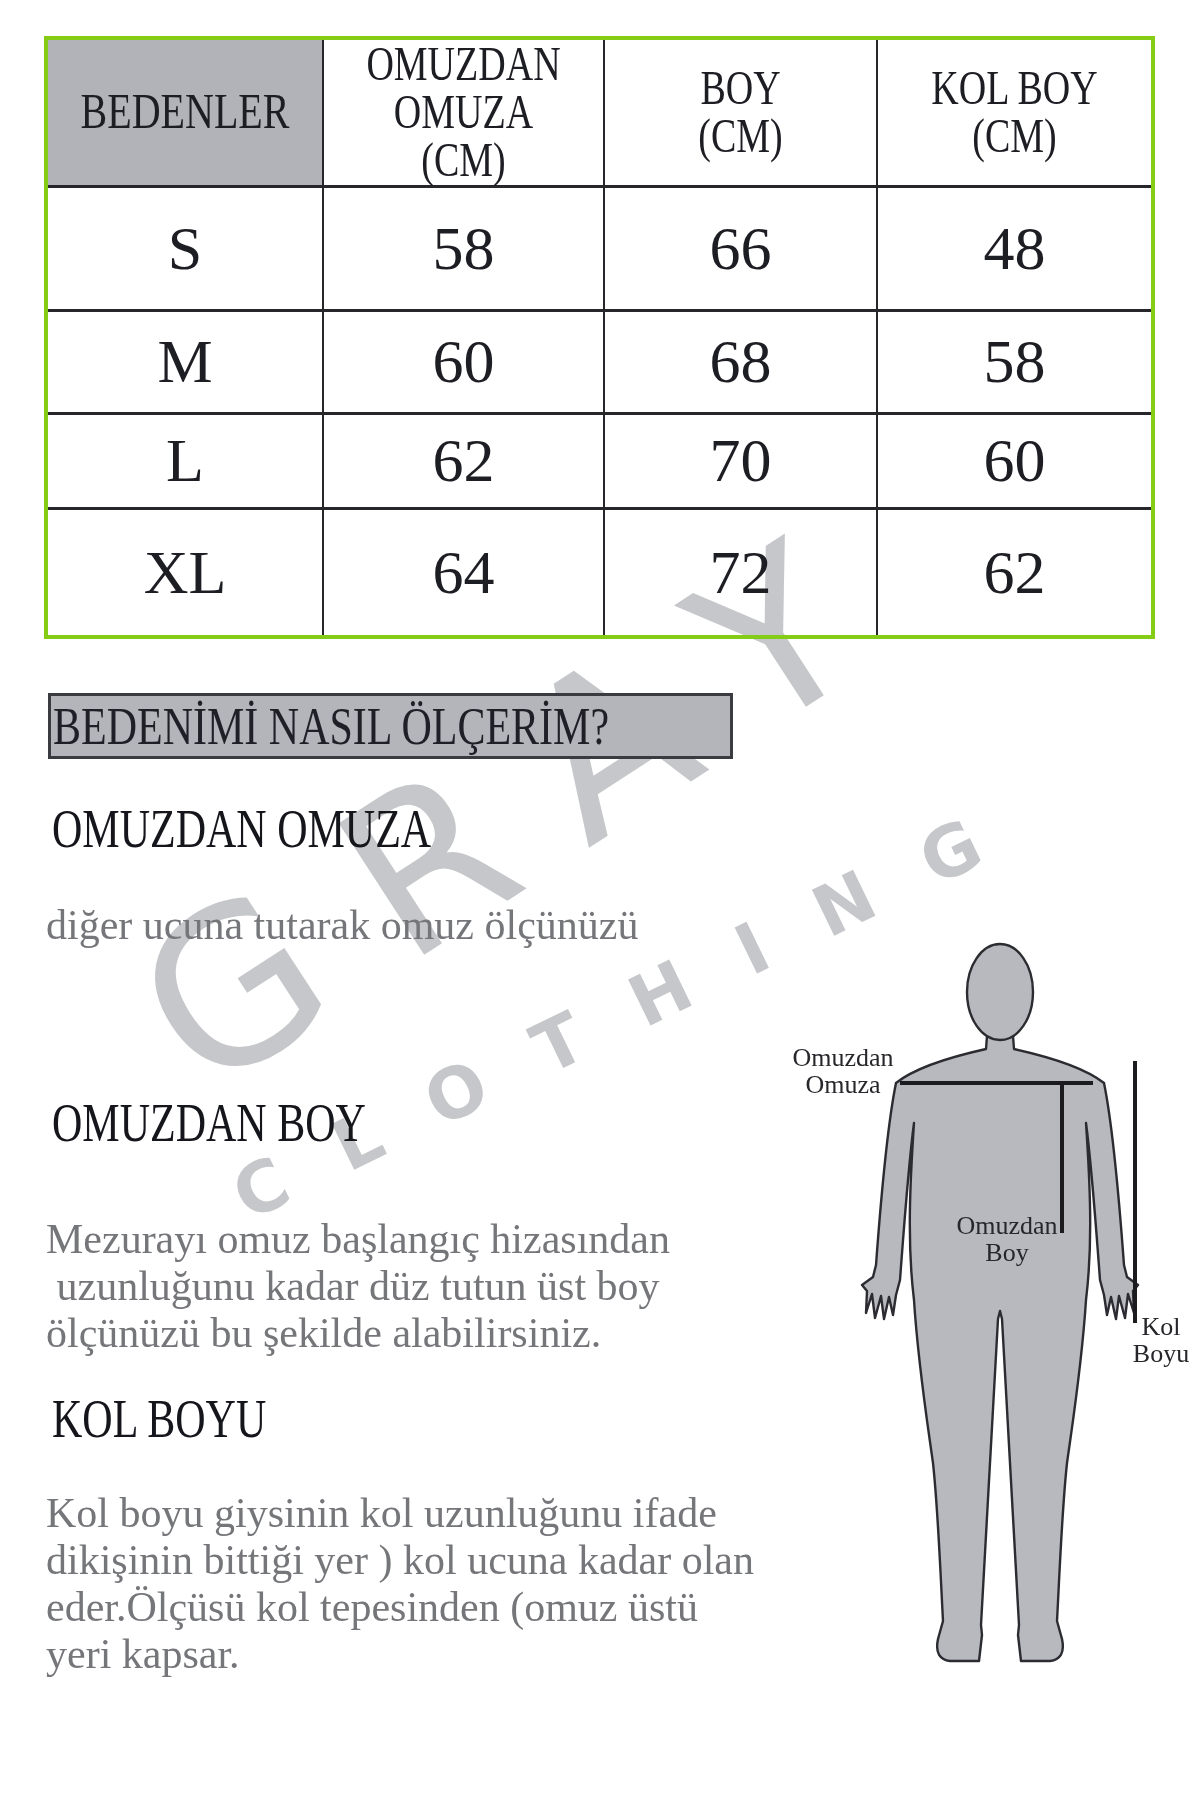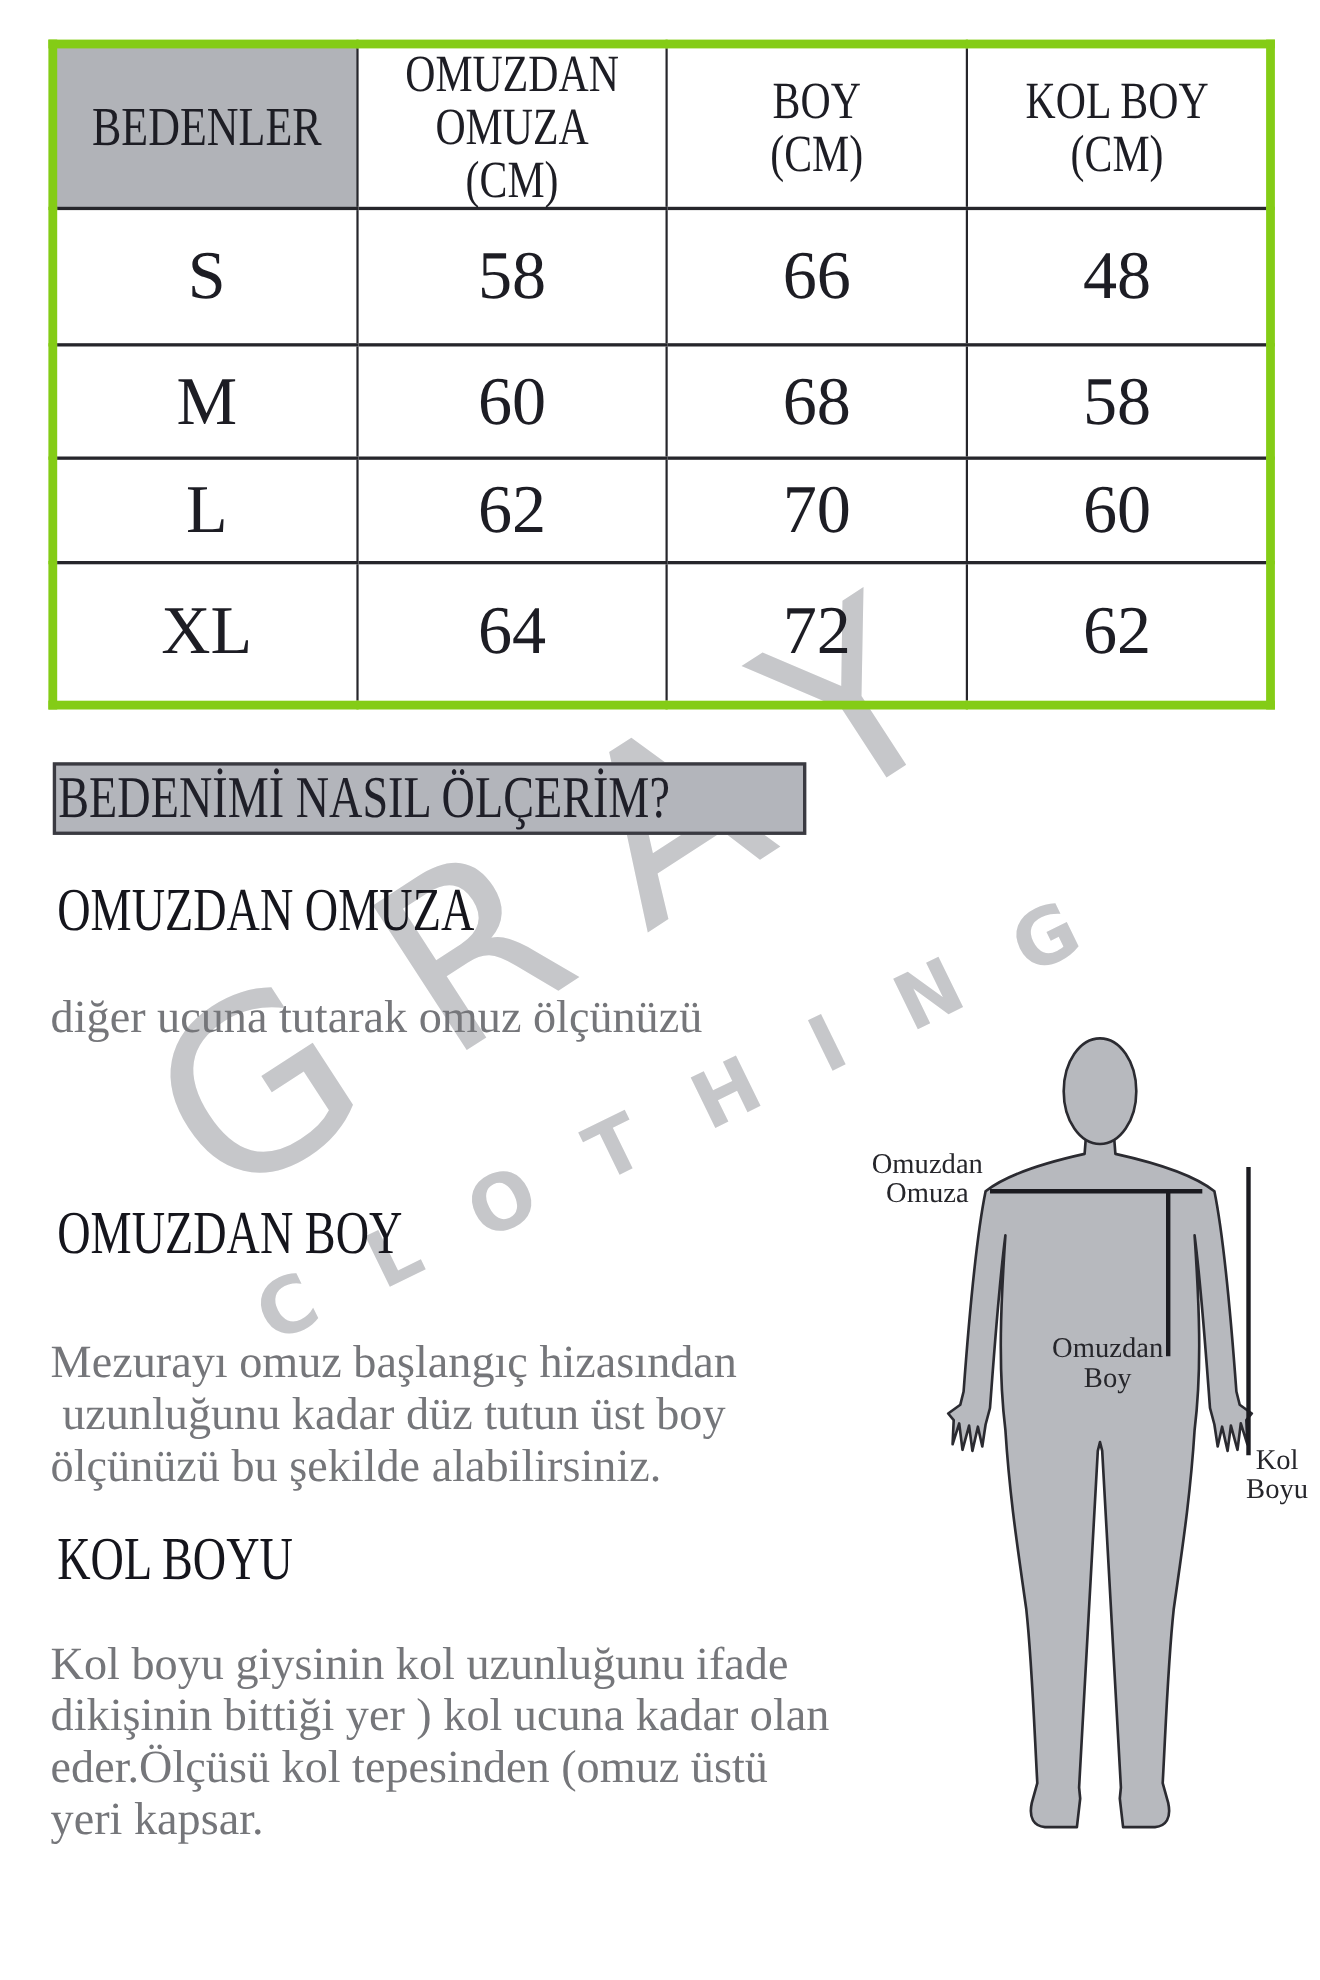--- a/index.html
+++ b/index.html
@@ -20,21 +20,21 @@
   table.size-table {
     position:absolute; left:44px; top:36px; z-index:2;
     width:1111px; border-collapse:collapse; table-layout:fixed;
     background:transparent;
   }
   table.size-table th, table.size-table td {
     border:2px solid #26262b; border-top-width:3px; border-bottom-width:3px;
     text-align:center; vertical-align:middle; padding:0;
     color:#1d1d24; font-weight:normal;
   }
-  table.size-table { border:8px solid #84cc16; }
+  table.size-table { border:4px solid #84cc16; }
   thead tr { height:148px; }
   tbody tr:nth-child(1) { height:124px; }
   tbody tr:nth-child(2) { height:103px; }
   tbody tr:nth-child(3) { height:95px; }
   tbody tr:nth-child(4) { height:129px; }
   th.head-bedenler { background:#b1b3b8; }
   th .th-line { font-size:38px; line-height:48px; transform:scaleY(1.25); }
   th.head-bedenler .th-line { font-size:40px; }
   tbody td { font-size:62px; }
   

